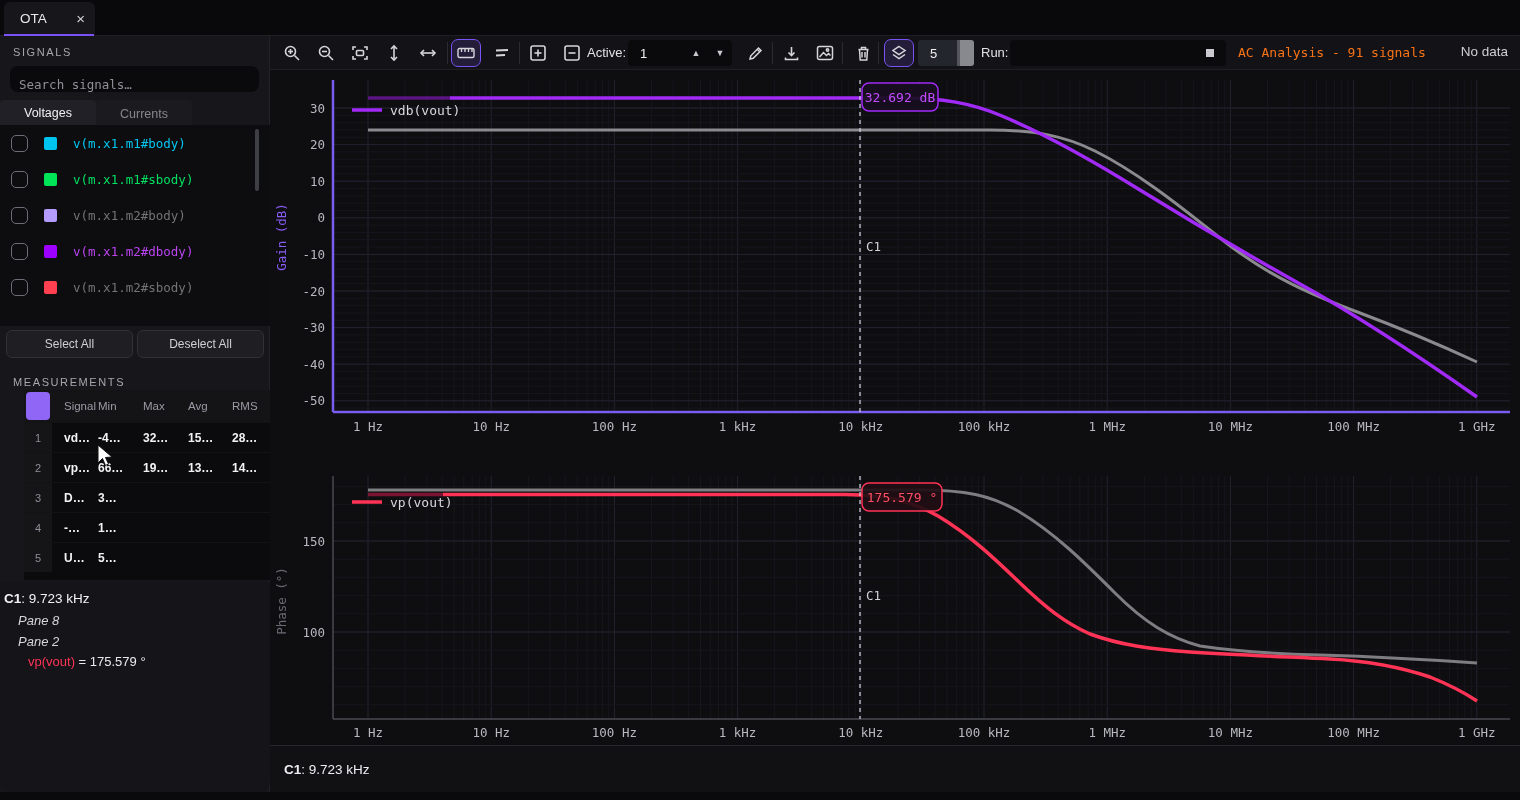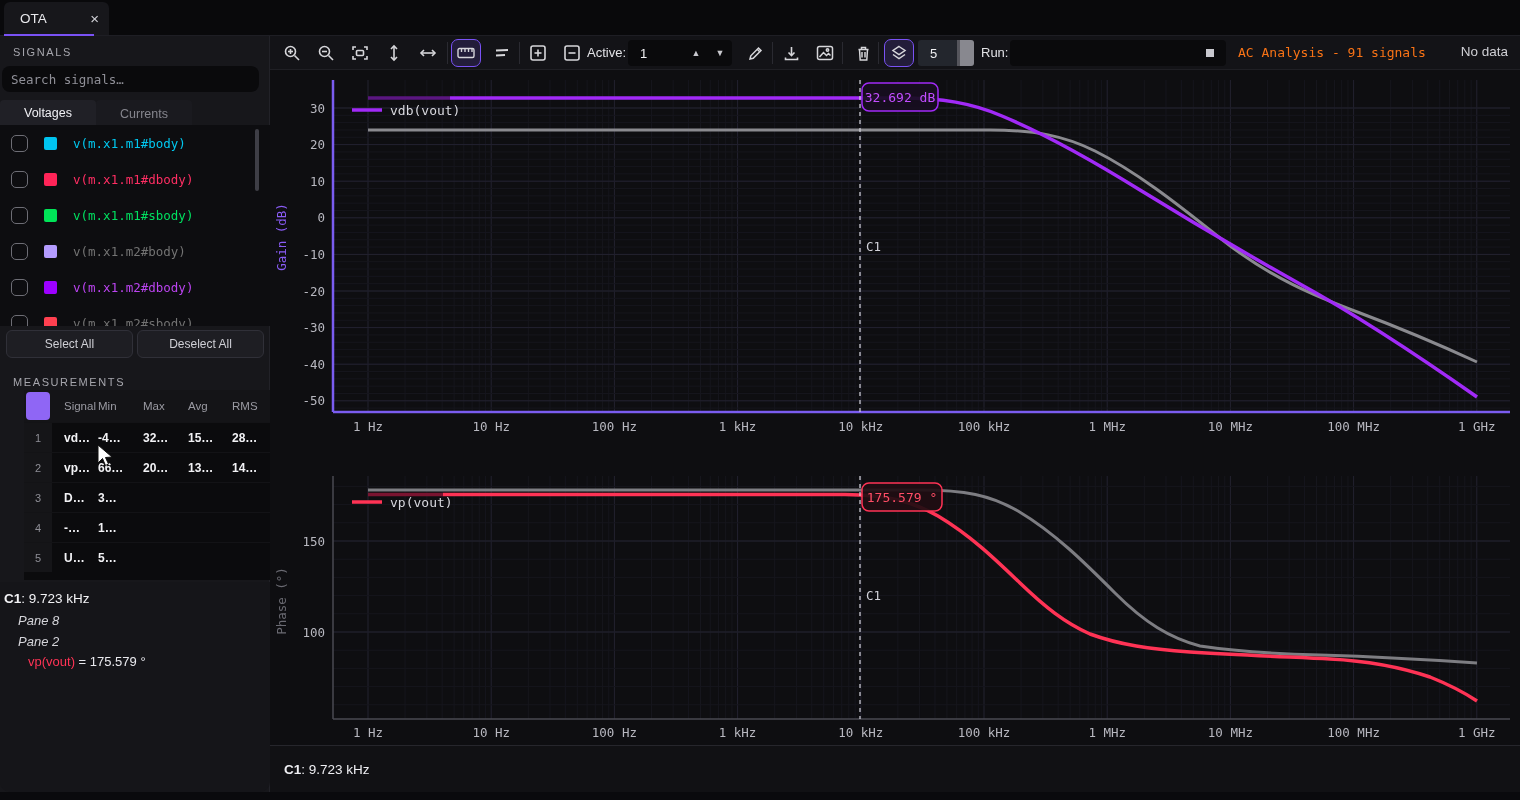--- a/index.html
+++ b/index.html
@@ -4,33 +4,33 @@
 <style>
   * { margin:0; padding:0; box-sizing:border-box; }
   html,body { width:1520px; height:800px; background:#0b0b0e; overflow:hidden;
               font-family:"Liberation Sans", sans-serif; }
   .mono { font-family:"DejaVu Sans Mono", monospace; }
   #app { position:absolute; inset:0; width:1520px; height:800px; }
 
   
   .tabbar { position:absolute; left:0; top:0; width:1520px; height:36px;
             background:#09090b; border-bottom:1px solid #1e1e24; }
-  .tab { position:absolute; left:4px; top:2px; width:105px; height:33px;
+  .tab { position:absolute; left:4px; top:2px; width:91px; height:33px;
          background:#17171b; border-radius:6px 6px 0 0; display:flex; align-items:center;
          justify-content:space-between; padding:0 10px 0 16px; cursor:pointer; }
   .tab-underline { position:absolute; left:4px; top:34px; width:90px; height:2px; background:#7a52f5; }
   .tab-title { color:#e8e8ec; font-size:13.5px; }
   .tab-close { color:#d0d0d6; font-size:15px; line-height:1; }
 
   
   .sidebar { position:absolute; left:0; top:36px; width:270px; height:756px;
              background:#17171b; border-right:1px solid #222228; }
   .side-h { color:#a6a6ad; font-size:11px; letter-spacing:1.6px; padding:10px 0 6px 13px; }
-  .search { margin:2px 10px 8px 2px; height:26px; background:#0a0a0c; border-radius:8px;
-            display:flex; align-items:center; padding-left:9px; }
+  .search { margin:2px 10px 8px 10px; height:26px; background:#0a0a0c; border-radius:8px;
+            display:flex; align-items:flex-end; padding-left:9px; }
   .search-ph { color:#8f8f97; font-size:12.5px; }
   .vtabs { display:flex; height:27px; margin-top:2px; }
   .vtab { width:96px; display:flex; align-items:center; justify-content:center;
           font-size:12.5px; color:#85858d; background:#1a1a1f; border-radius:4px 4px 0 0; }
   .vtab.active { background:#202026; color:#f0f0f4; border-bottom:2px solid #7a52f5; }
   .siglist { position:absolute; left:0; top:89px; width:270px; height:201px;
              background:#0d0d10; overflow:hidden; }
   .sigrow { height:36px; display:flex; align-items:center; padding-left:11px; gap:16px; cursor:pointer; }
   .cbx { width:17px; height:17px; border:1.6px solid #6d6d75; border-radius:5px; flex:none; }
   .swatch { width:13px; height:13px; border-radius:2px; flex:none; }
@@ -131,25 +131,20 @@
 
     <div class="siglist" id="siglist">
 
     <div class="sigrow">
           <span class="cbx"></span>
           <span class="swatch" style="background:#00c4f0"></span>
           <span class="siglabel" style="color:#00c8f0">v(m.x1.m1#body)</span>
         </div>
         <div class="sigrow">
           <span class="cbx"></span>
-          <span class="swatch" style="background:#ff2458"></span>
-          <span class="siglabel" style="color:#ff2e63">v(m.x1.m1#dbody)</span>
-        </div>
-        <div class="sigrow">
-          <span class="cbx"></span>
           <span class="swatch" style="background:#00e558"></span>
           <span class="siglabel" style="color:#00e060">v(m.x1.m1#sbody)</span>
         </div>
         <div class="sigrow">
           <span class="cbx"></span>
           <span class="swatch" style="background:#b49cff"></span>
           <span class="siglabel" style="color:#737373">v(m.x1.m2#body)</span>
         </div>
         <div class="sigrow">
           <span class="cbx"></span>
@@ -188,21 +183,21 @@
             <div class="m-c c-sig">vd…</div>
             <div class="m-c c-min">-4…</div>
             <div class="m-c c-max">32…</div>
             <div class="m-c c-avg">15…</div>
             <div class="m-c c-rms">28…</div>
           </div>
           <div class="mrow">
             <div class="m-idx">2</div>
             <div class="m-c c-sig">vp…</div>
             <div class="m-c c-min">66…</div>
-            <div class="m-c c-max">20…</div>
+            <div class="m-c c-max">19…</div>
             <div class="m-c c-avg">13…</div>
             <div class="m-c c-rms">14…</div>
           </div>
           <div class="mrow">
             <div class="m-idx">3</div>
             <div class="m-c c-sig">D…</div>
             <div class="m-c c-min">3…</div>
             <div class="m-c c-max"></div>
             <div class="m-c c-avg"></div>
             <div class="m-c c-rms"></div>

